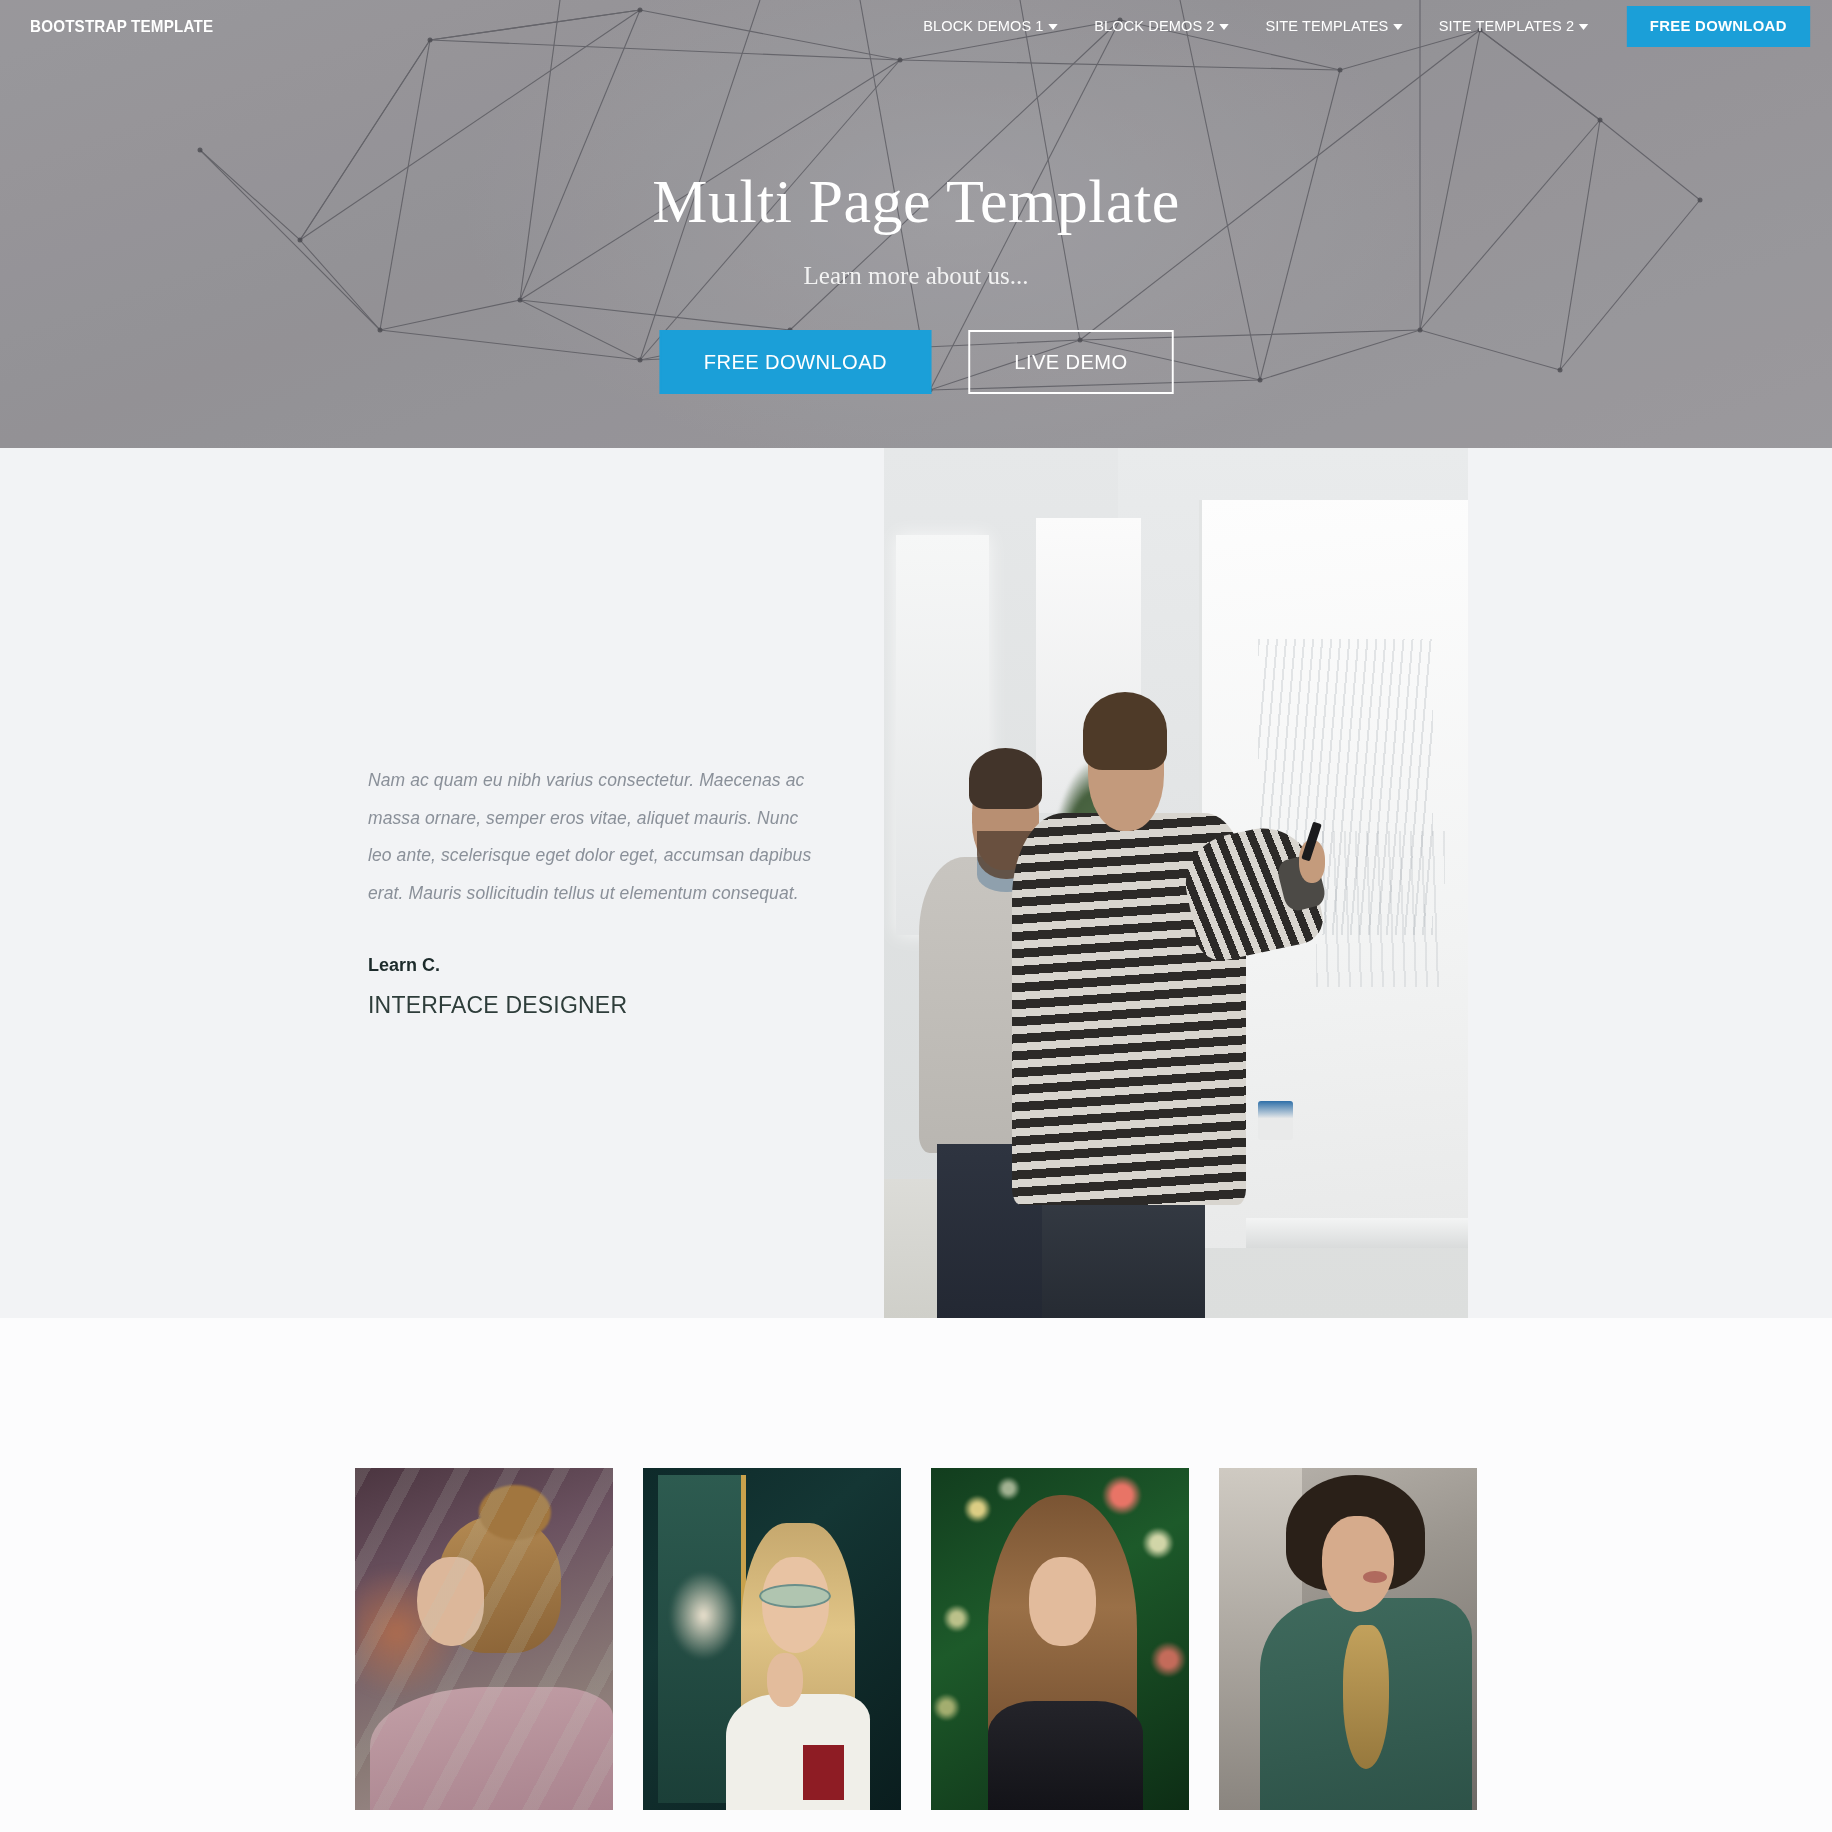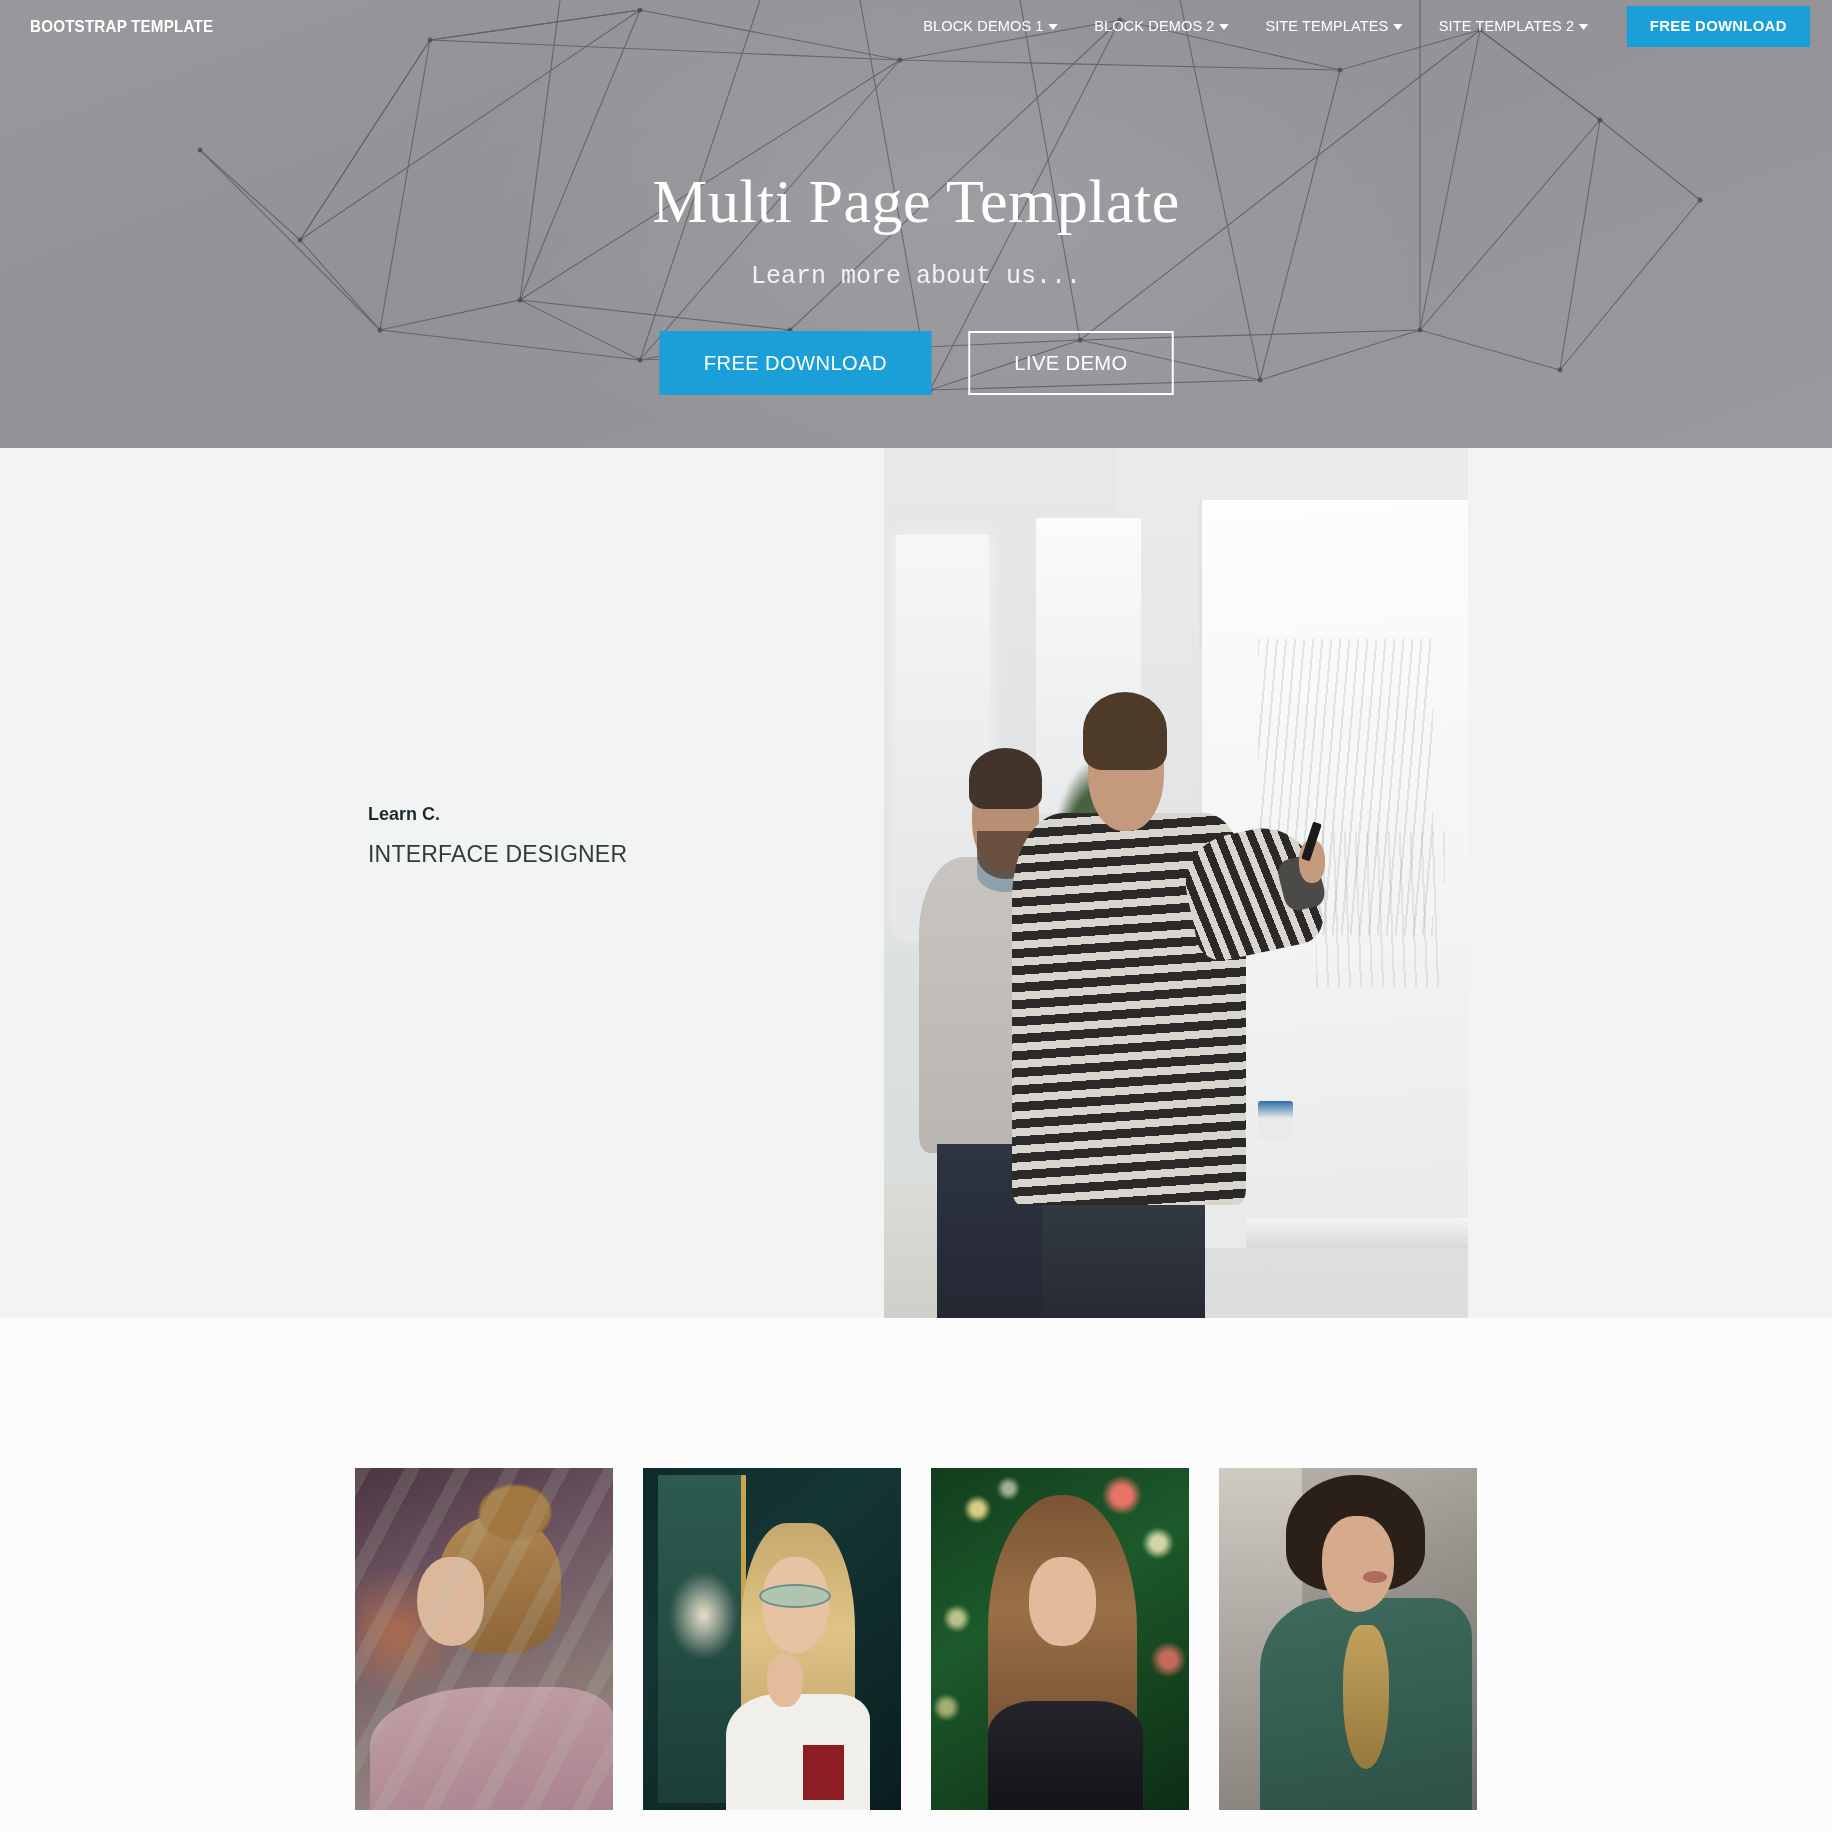--- a/index.html
+++ b/index.html
@@ -103,21 +103,21 @@
   }
   .hero-title {
     font-family: "Liberation Serif", serif;
     color: #fff;
     font-size: 62px;
     line-height: 1.05;
     font-weight: normal;
     letter-spacing: .5px;
   }
   .hero-sub {
-    font-family: Liberation Mono, monospace;
+    font-family: Liberation Serif, serif;
     color: #f2f2f2;
     font-size: 25px;
     margin-top: 28px;
     font-weight: normal;
   }
   .hero-btns {
     margin-top: 40px;
     display: flex;
     justify-content: center;
     gap: 28px;
@@ -479,20 +479,21 @@
     <p class="hero-sub">Learn more about us...</p>
     <div class="hero-btns">
       <button class="btn-primary">FREE DOWNLOAD</button>
       <button class="btn-outline">LIVE DEMO</button>
     </div>
   </div>
 </section>
 
 <section class="testimonial-section">
   <div class="testimonial-text-wrap">
+    <p class="quote">Nam ac quam eu nibh varius consectetur. Maecenas ac massa ornare, semper eros vitae, aliquet mauris. Nunc leo ante, scelerisque eget dolor eget, accumsan dapibus erat. Mauris sollicitudin tellus ut elementum consequat.</p>
     <div class="author-name">Learn C.</div>
     <div class="author-role">INTERFACE DESIGNER</div>
   </div>
 
   <div class="testimonial-photo">
     <div class="office">
       <div class="wall-left"></div>
       <div class="window"></div>
       <div class="window2"></div>
       <div class="whiteboard"></div>

